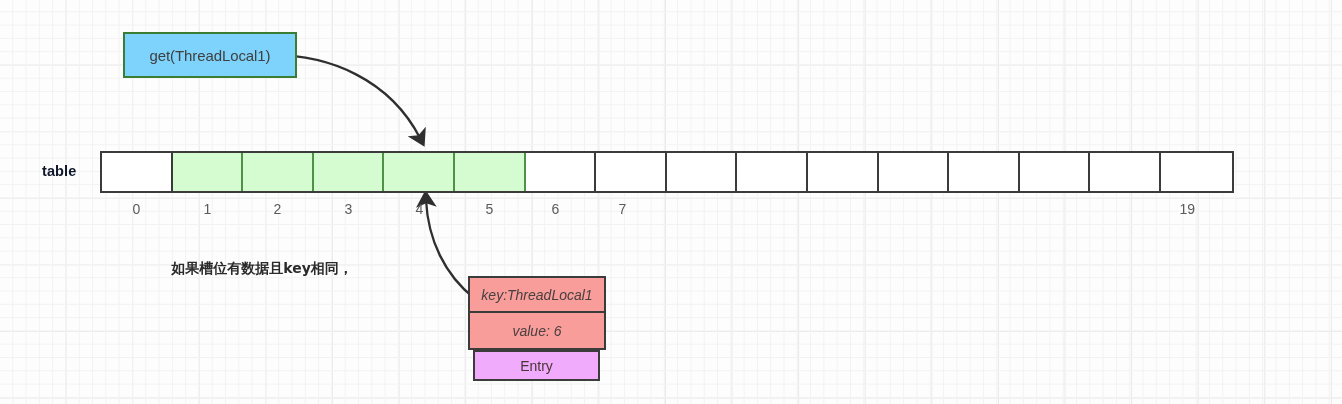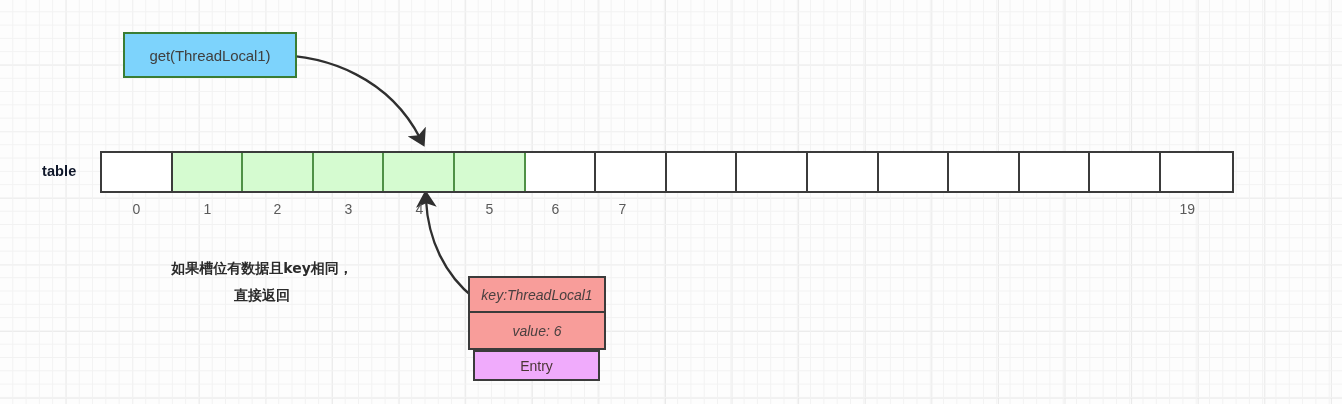--- a/index.html
+++ b/index.html
@@ -199,21 +199,20 @@
 <div class="idx" style="left:242px">2</div>
 <div class="idx" style="left:313px">3</div>
 <div class="idx" style="left:384px">4</div>
 <div class="idx" style="left:454px">5</div>
 <div class="idx" style="left:520px">6</div>
 <div class="idx" style="left:587px">7</div>
 <div class="idx" style="left:1152px">19</div>
 
 <div id="note">
   <div>如果槽位有数据且key相同，</div>
-  <div>直接返回</div>
 </div>
 
 <div id="entry-box">
   <div class="entry-row">
     <span>key:ThreadLocal1</span>
   </div>
   <div class="entry-row second">
     <span>value: 6</span>
   </div>
 </div>

